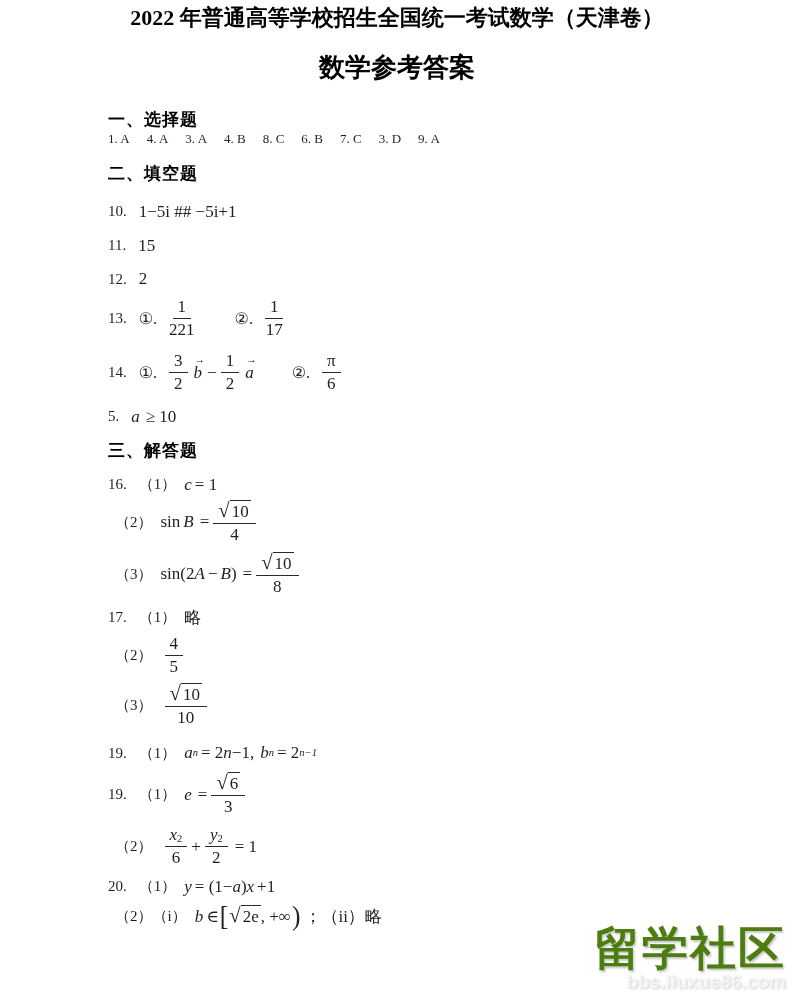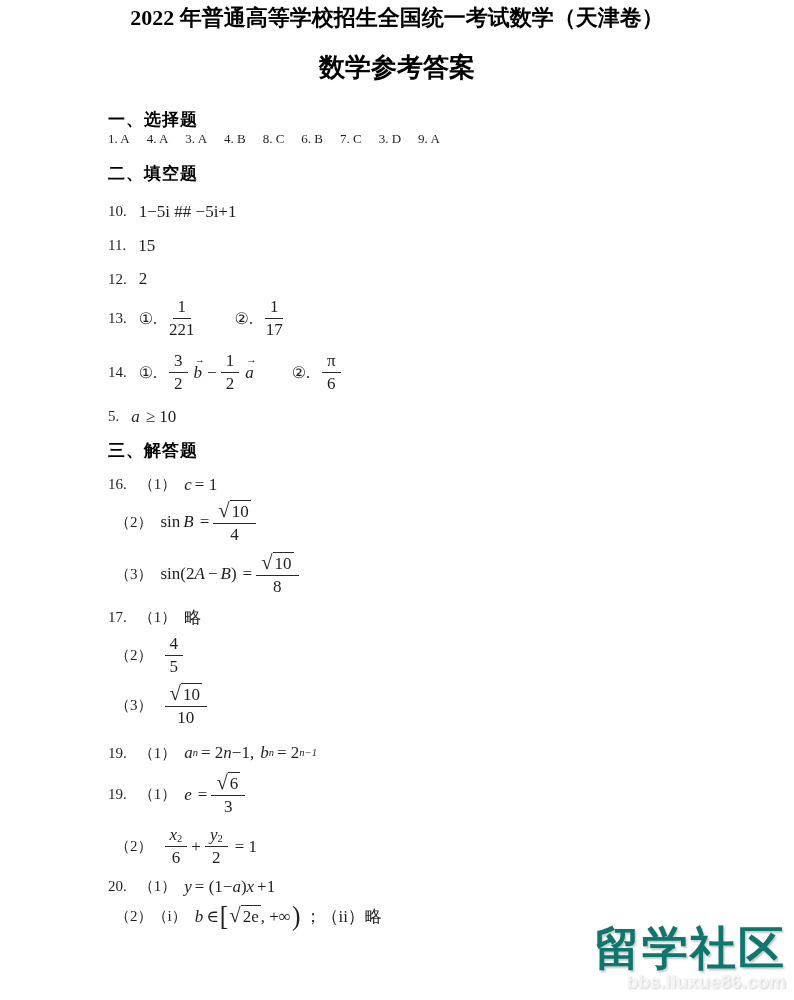--- a/index.html
+++ b/index.html
@@ -88,21 +88,21 @@
     position:absolute;
     right:8px; bottom:6px;
     text-align:right;
     font-family:"Liberation Sans","DejaVu Sans",sans-serif;
     user-select:none;
     pointer-events:none;
   }
   .wm-title{
     font-size:46px;
     font-weight:700;
-    color:#0f766e;
+    color:#4d7c0f;
     text-shadow:1.5px 1.5px 2px #c9c9c9, -0.5px -0.5px 1px #ececec;
     line-height:1.0;
     letter-spacing:2px;
   }
   .wm-url{
     font-size:19px;
     font-weight:700;
     color:#f4f4f4;
     text-shadow:1px 1px 2px #cfcfcf;
     line-height:1.2;

